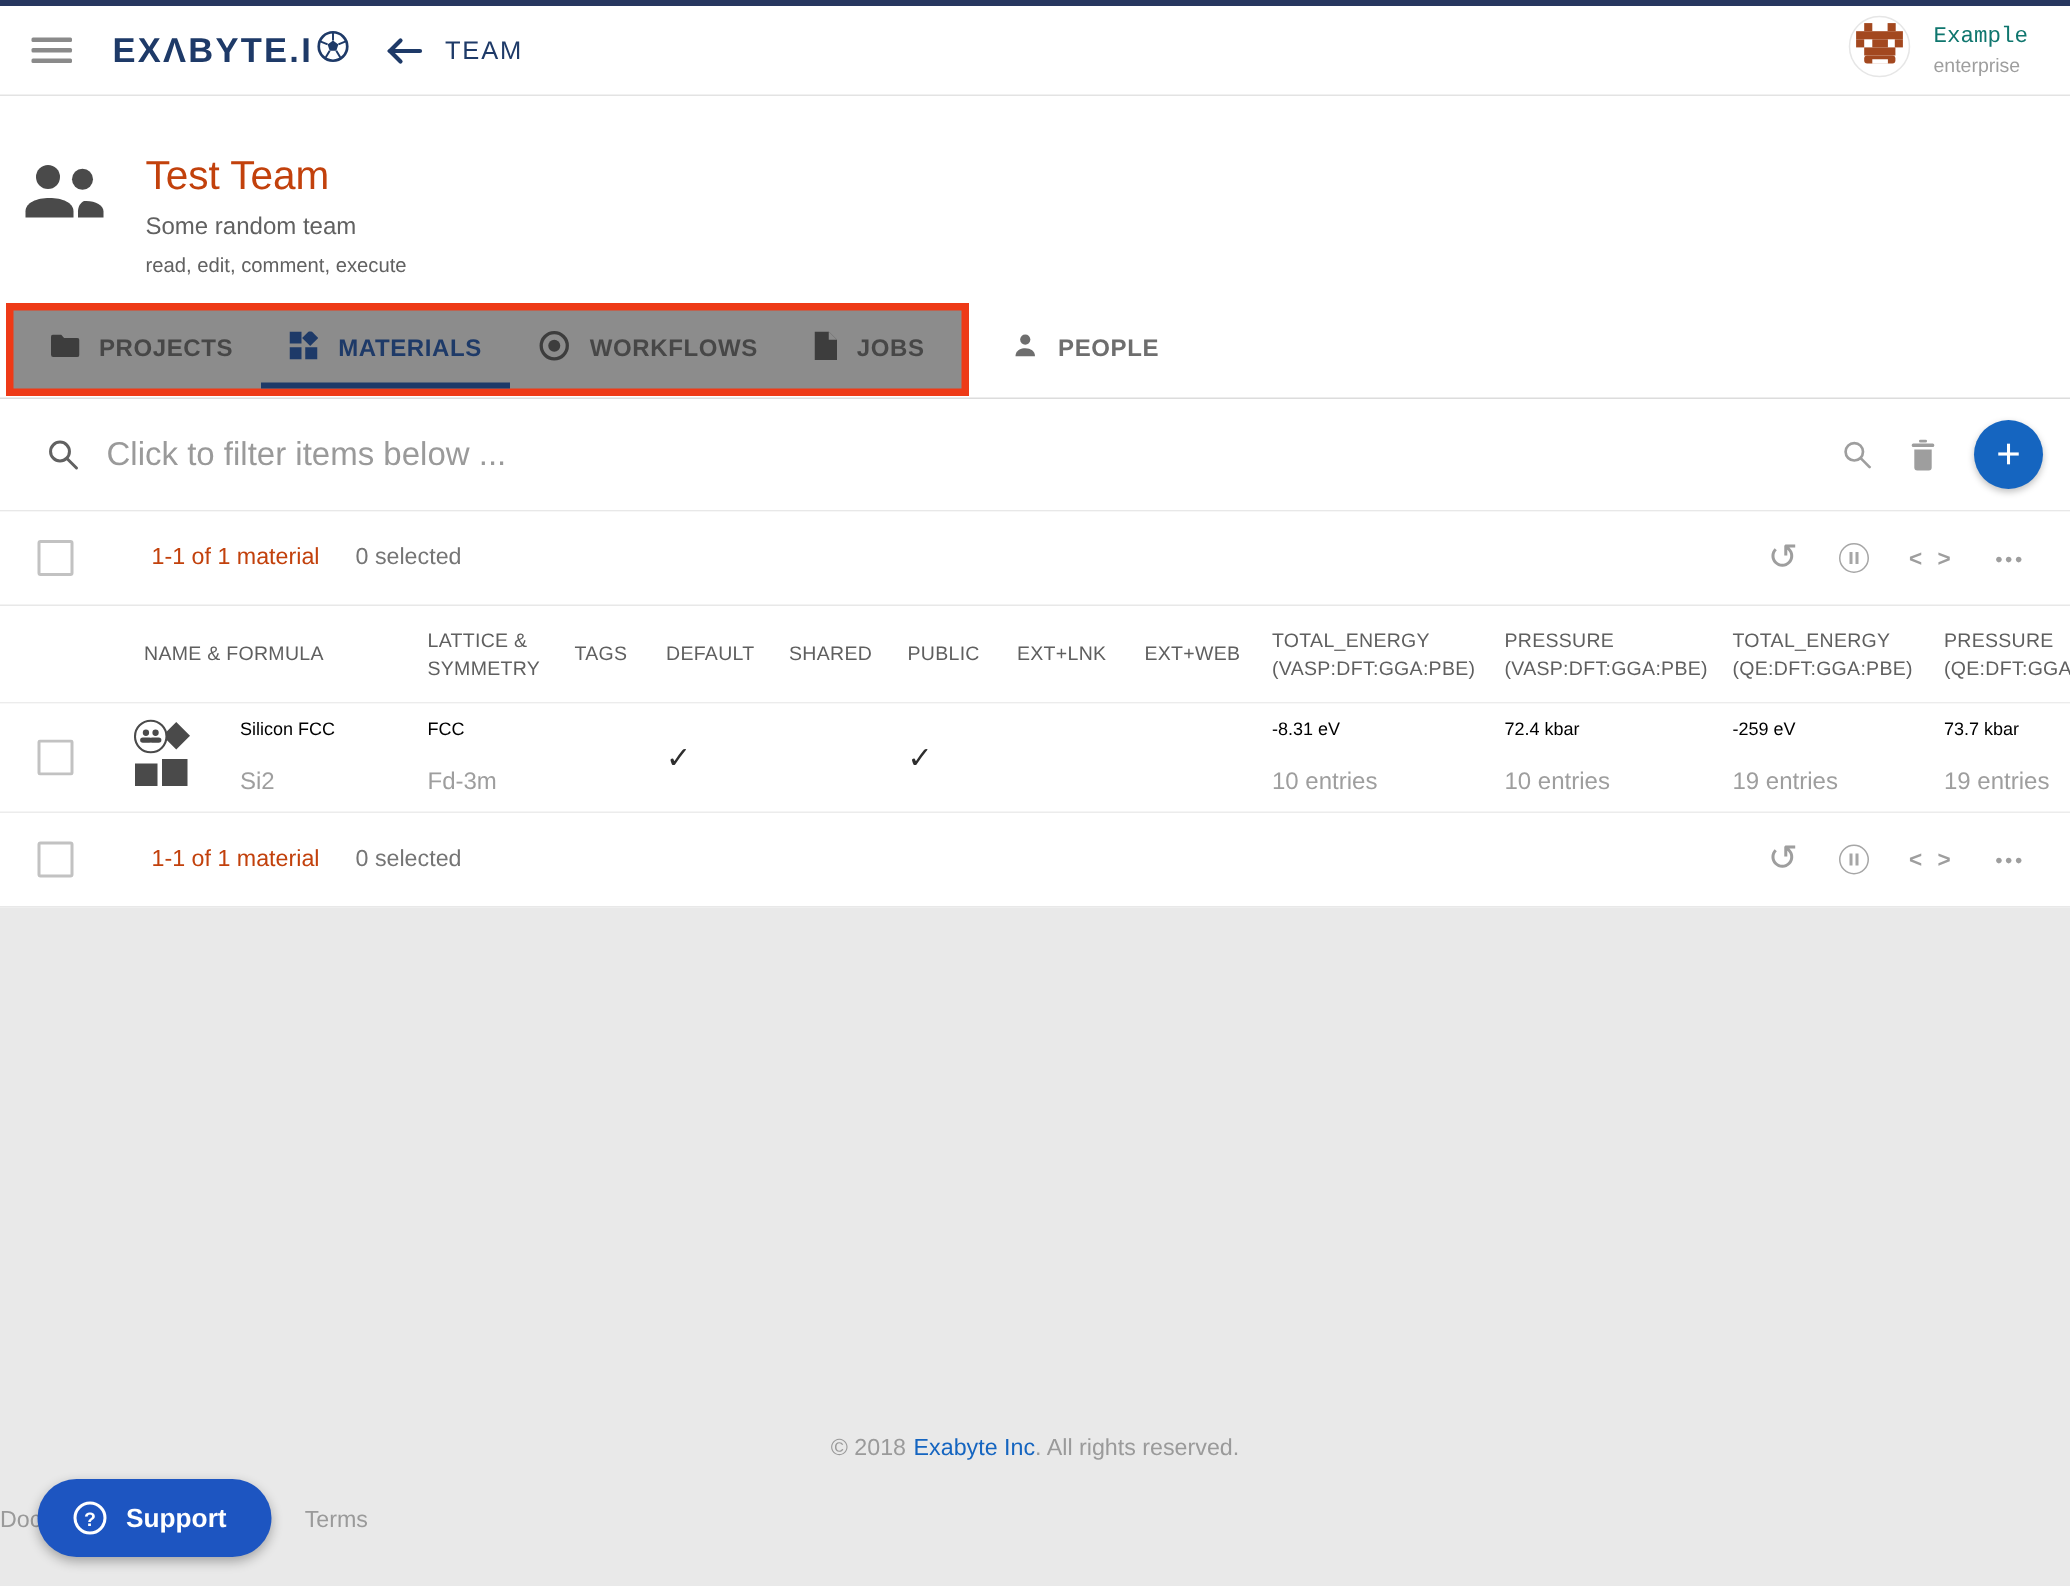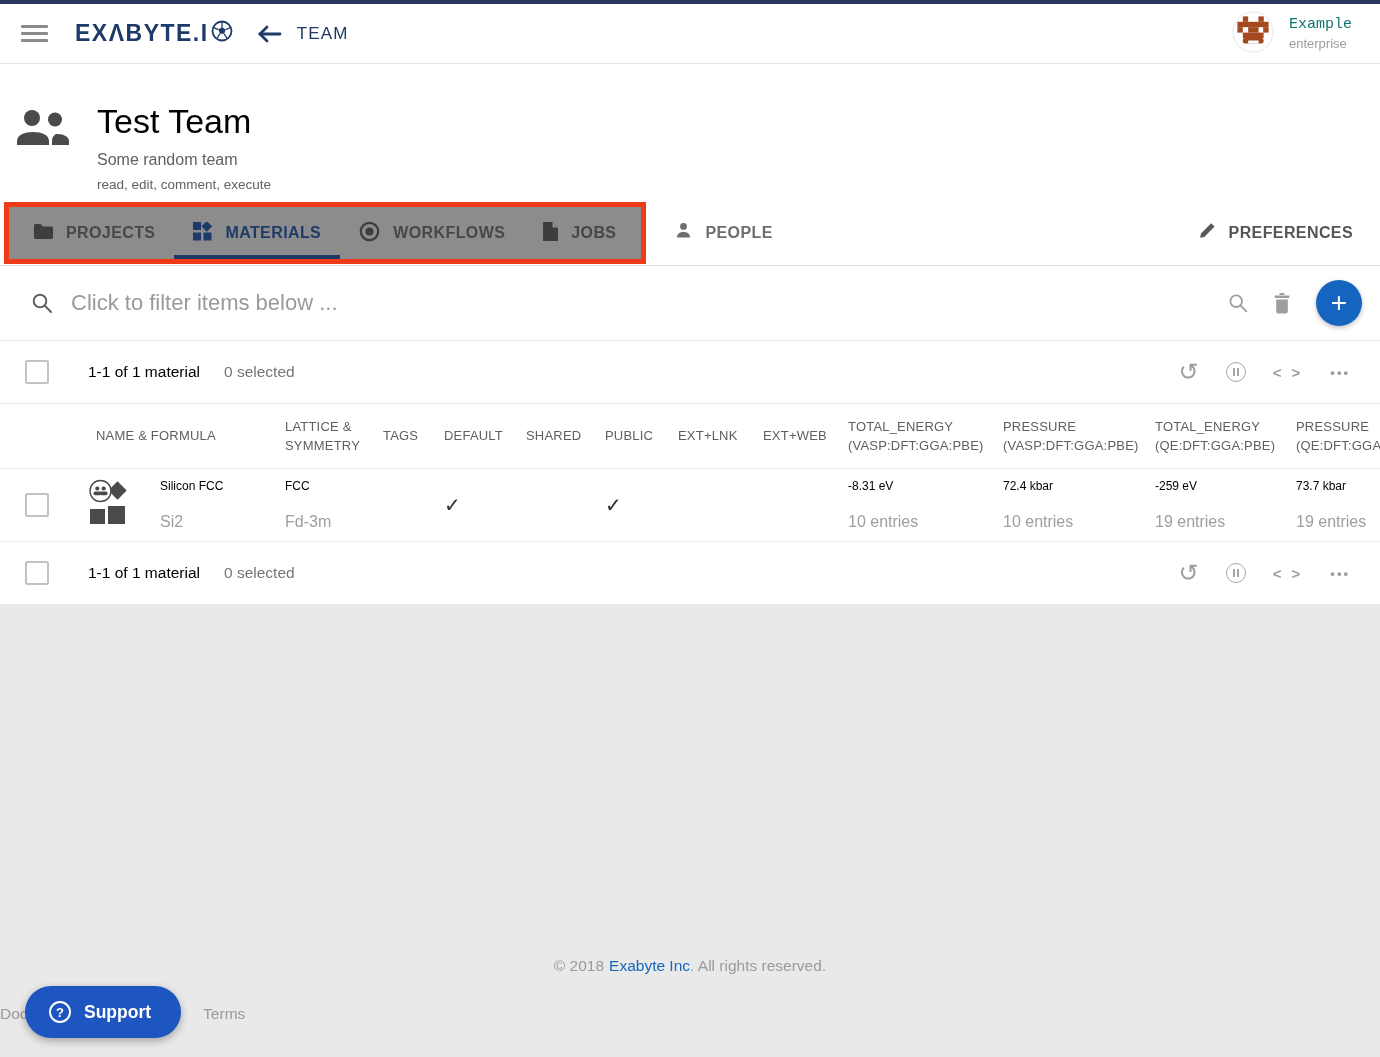--- a/index.html
+++ b/index.html
@@ -17,21 +17,21 @@
   .back-btn { margin-left:22px; cursor:pointer; display:flex; align-items:center; }
   .page-title { margin-left:15px; font-size:17px; color:#1e3a68; letter-spacing:1.2px; font-weight:500; }
   .topbar-right { margin-left:auto; margin-right:28px; display:flex; align-items:center; gap:15px; cursor:pointer; }
   .user-name { font-size:15px; color:#0f766e;font-family:Liberation Mono, monospace; }
   .user-type { font-size:13px; color:#9e9e9e; margin-top:3px; }
 
   
   .team-head { background:#fff; display:flex; align-items:flex-start; padding:38px 0 0 15px; height:136px; }
   .team-icon { margin-top:6px; }
   .team-texts { margin-left:26px; }
-  .team-title { font-size:34px; color:#000000; }
+  .team-title { font-size:27px; color:#c2410c; }
   .team-desc { font-size:16px; color:#616161; margin-top:10px; }
   .team-perms { font-size:13.5px; color:#616161; margin-top:8px; }
 
   
   .tabbar { background:#fff; height:66px; display:flex; align-items:stretch; border-bottom:1px solid #dcdcdc; }
   .annotation-box { margin-left:4px; margin-top:2px; height:62px; border:5px solid #ee3a17; background:#8c8c8c; display:flex; align-items:stretch; padding:0 6px; }
   .tab { display:flex; align-items:center; gap:13px; padding:0 19px; font-size:16px; font-weight:bold; color:#474747; letter-spacing:0.4px; position:relative; cursor:pointer; white-space:nowrap; }
   .tab.active { color:#1e3a68; }
   .tab .underline { position:absolute; left:0; right:0; bottom:0; height:4px; background:#1e3a68; }
   .tab.people { color:#6e6e6e; margin-left:10px; }
@@ -41,21 +41,21 @@
   .filterbar { background:#fff; height:75px; display:flex; align-items:center; border-bottom:1px solid #e8e8e8; }
   .filter-search { margin-left:31px; display:flex; }
   .filter-placeholder { margin-left:18px; font-size:22px; color:#9a9a9a; flex:1; cursor:text; }
   .filter-actions { display:flex; align-items:center; gap:25px; margin-right:18px; }
   .icon-btn { background:none; border:none; padding:0; cursor:pointer; display:flex; align-items:center; }
   .fab { width:46px; height:46px; border-radius:50%; background:#1565c0; color:#fff; font-size:28px; line-height:1; display:flex; align-items:center; justify-content:center; border:none; cursor:pointer; box-shadow:0 2px 5px rgba(0,0,0,.25); }
 
   
   .pagerow { background:#fff; height:63px; display:flex; align-items:center; border-bottom:1px solid #e8e8e8; }
   .checkbox { width:24px; height:24px; border:2px solid #c2c2c2; border-radius:2px; margin-left:25px; background:#fff; cursor:pointer; }
-  .page-range { margin-left:39px; font-size:15.5px; color:#000000; }
+  .page-range { margin-left:52px; font-size:15.5px; color:#c2410c; }
   .page-selected { margin-left:24px; font-size:15.5px; color:#757575; }
   .pager-icons { margin-left:auto; margin-right:30px; display:flex; align-items:center; gap:27px; }
   .icon-undo { font-size:24px; line-height:1; color:#9e9e9e; }
   .icon-pause { width:20px; height:20px; border:1.5px solid #a6a6a6; border-radius:50%; position:relative; }
   .icon-pause::before, .icon-pause::after { content:""; position:absolute; top:5px; width:2px; height:8px; background:#a6a6a6; }
   .icon-pause::before { left:6px; } .icon-pause::after { right:6px; }
   .icon-code { font-size:15px; font-weight:bold; letter-spacing:3px; color:#9e9e9e; white-space:pre; }
   .icon-more { font-size:13px; letter-spacing:2px; color:#9e9e9e; font-weight:bold; }
 
   
@@ -196,26 +196,20 @@
         <span>JOBS</span>
       </div>
     </div>
     <div class="tab people">
       <span><svg width="17" height="17" viewBox="0 0 17 17" fill="#6e6e6e">
         <circle cx="8.5" cy="4.4" r="3.4"></circle>
             <path d="M2 15.5 c0-3.6 2.9-5.4 6.5-5.4 s6.5 1.8 6.5 5.4 z"></path>
           </svg></span>
       <span>PEOPLE</span>
     </div>
-    <div class="tab prefs">
-      <span><svg width="17" height="17" viewBox="0 0 17 17" fill="#5a5a5a">
-        <path d="M12.2 1.2 l3.4 3.4 L5.3 14.9 l-4.2 0.9 0.9-4.2 z"></path>
-          </svg></span>
-      <span>PREFERENCES</span>
-    </div>
   </nav>
 
   <div class="filterbar">
     <span class="filter-search">
       <svg width="22" height="22" viewBox="0 0 22 22">
           <circle cx="9" cy="9" r="6.3" fill="none" stroke="#616161" stroke-width="2"></circle>
       <line x1="13.8" y1="13.8" x2="20" y2="20" stroke="#616161" stroke-width="2" stroke-linecap="round"></line>
         </svg>
     </span>
     <div class="filter-placeholder">Click to filter items below ...</div>

